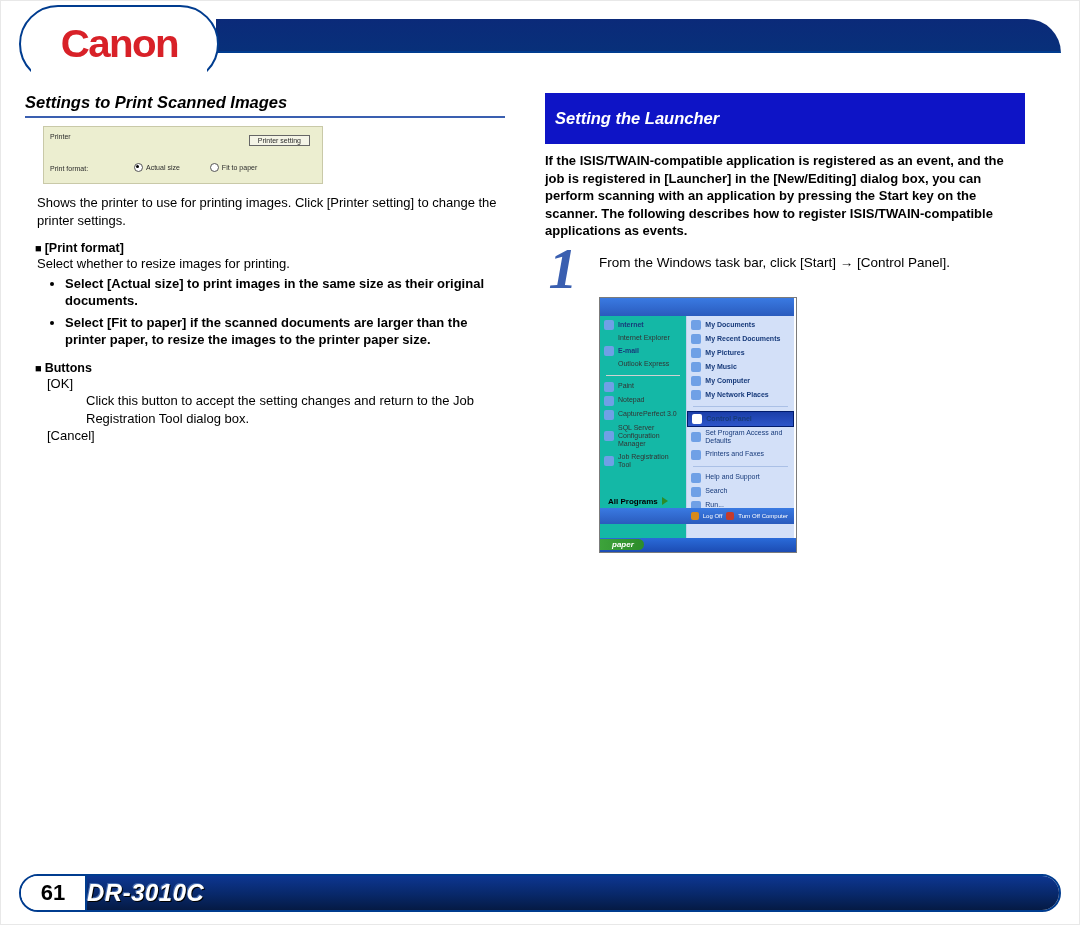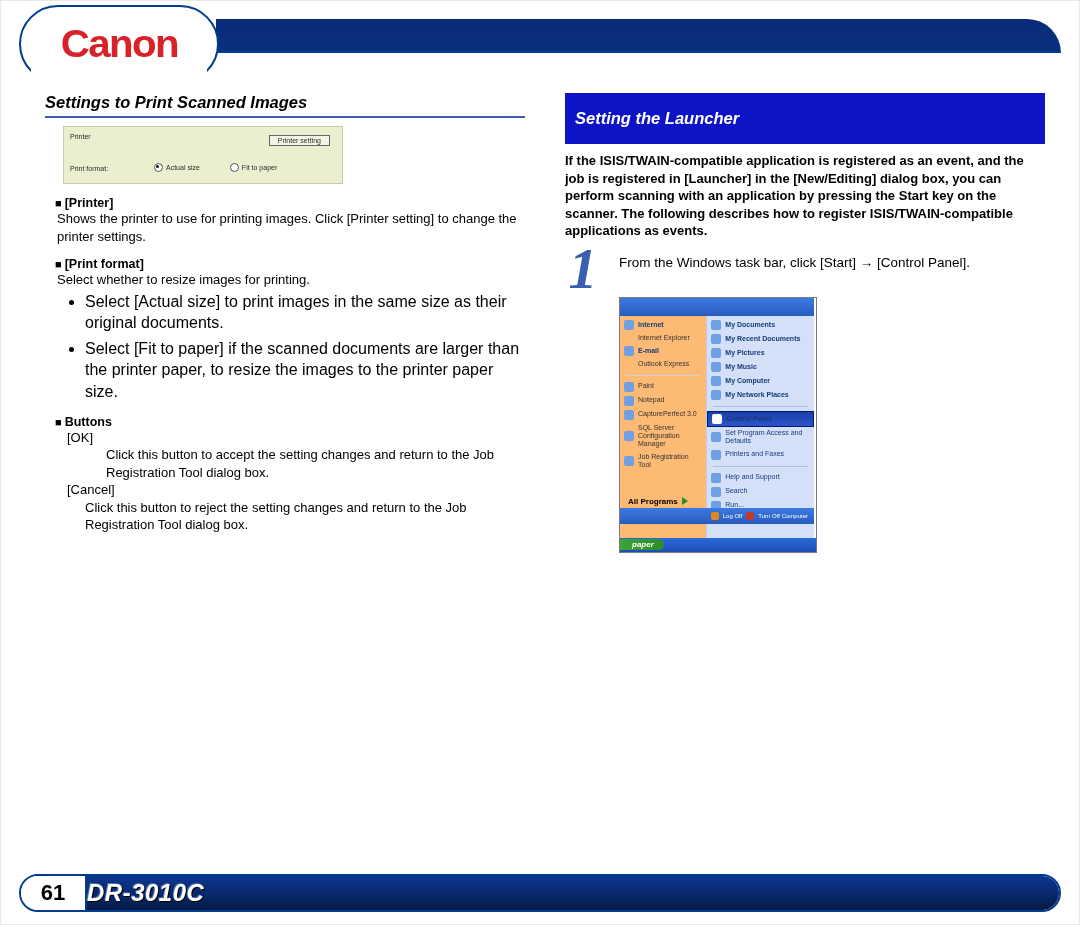--- a/index.html
+++ b/index.html
@@ -71,21 +71,21 @@
     font-size: 38px;
     color: var(--canon-red);
     letter-spacing: -1.5px;
     transform: scaleX(1.06);
   }
 
   
   .content {
     position: absolute;
     top: 92px;
-    left: 44px;
+    left: 24px;
     width: 1000px;
     display: flex;
     gap: 40px;
   }
   .col {
     flex: 1 1 0;
     font-size: 13px;
   }
   .col .section-heading {
     font-style: italic;
@@ -102,21 +102,21 @@
     font-style: italic;
     font-size: 16.5px;
     padding: 16px 10px;
     margin-bottom: 8px;
   }
   .intro-bold { font-weight: bold; font-size: 13px; line-height: 1.35; margin-bottom: 14px; }
   .sub-heading { font-weight: bold; font-size: 12.5px; margin-top: 12px; }
   .sub-heading::before { content: "\25A0\00a0"; font-size: 11px; }
   .body { font-size: 13px; line-height: 1.35; margin-left: 12px; }
   ul.dots { margin: 2px 0 4px 40px; padding: 0; }
-  ul.dots li { margin-bottom: 4px; line-height: 1.35; font-size: 16px; }
+  ul.dots li { margin-bottom: 4px; line-height: 1.35; font-size: 13px; font-weight: bold; }
   .step-row { display: flex; align-items: flex-start; gap: 18px; margin-top: 14px; }
   .step-num {
     font-family: "Times New Roman", Times, serif;
     font-style: italic;
     color: var(--rule-blue);
     font-size: 58px;
     line-height: 0.5;
     font-weight: 600;
     width: 36px;
     text-align: center;
@@ -154,21 +154,21 @@
     height: 240px;
     background: #fff;
     font-size: 7px;
     position: relative;
     display:flex;
   }
   .xp-header{
     position:absolute; left:0; right:0; top:0; height:18px;
     background: linear-gradient(to bottom,#3a7ae2,#2a5bbd);
   }
-  .xp-left{ width:45%; background:#fdba74; padding-top:20px; box-sizing:border-box; border-right:1px solid #bcd0ec;}
+  .xp-left{ width:45%; background:#14b8a6; padding-top:20px; box-sizing:border-box; border-right:1px solid #bcd0ec;}
   .xp-right{ flex:1; background: var(--xp-col-mid); padding-top:20px; box-sizing:border-box;}
   .xp-item{ display:flex; align-items:center; gap:4px; padding:2px 4px; color:#173a7a; font-weight:bold; line-height:1.2;}
   .xp-item.small{ font-weight:normal; color:#333; }
   .xp-item.hl{ background: linear-gradient(to bottom,#1b3ea8,#2c55c9); color:#fff; border:1px solid #001b6b; font-weight:normal;}
   .xp-item .ico{ width:10px;height:10px; background:#6fa0e6; border-radius:2px; flex:0 0 auto;}
   .xp-footer{
     position:absolute; left:0; right:0; bottom:14px; height:16px;
     background: linear-gradient(to bottom,#3a7ae2,#2a5bbd);
     display:flex; justify-content:flex-end; align-items:center; gap:4px; padding:0 6px;
     font-size:6px; color:#fff; box-sizing:border-box;
@@ -253,35 +253,33 @@
             <span class="dot sel"></span>
             <span>Actual size</span>
           </span>
           <span class="radio">
             <span class="dot"></span>
             <span>Fit to paper</span>
           </span>
         </div>
       </div>
 
-      <div class="sub-heading" style="margin-left:10px">[Printer]</div>
       <div class="body">Shows the printer to use for printing images. Click [Printer setting] to change the printer settings.</div>
 
       <div class="sub-heading" style="margin-left:10px">[Print format]</div>
       <div class="body">Select whether to resize images for printing.</div>
       <ul class="dots">
         <li>Select [Actual size] to print images in the same size as their original documents.</li>
         <li>Select [Fit to paper] if the scanned documents are larger than the printer paper, to resize the images to the printer paper size.</li>
       </ul>
 
       <div class="sub-heading" style="margin-left:10px">Buttons</div>
       <div class="body" style="margin-left:22px">[OK]</div>
       <div class="body" style="margin-left:61px">Click this button to accept the setting changes and return to the Job Registration Tool dialog box.</div>
       <div class="body" style="margin-left:22px">[Cancel]</div>
-      <div class="body" style="margin-left:40px">Click this button to reject the setting changes and return to the Job Registration Tool dialog box.</div>
     </div>
 
     <div class="col">
       <div class="banner">Setting the Launcher</div>
       <div class="intro-bold">If the ISIS/TWAIN-compatible application is registered as an event, and the job is registered in [Launcher] in the [New/Editing] dialog box, you can perform scanning with an application by pressing the Start key on the scanner. The following describes how to register ISIS/TWAIN-compatible applications as events.</div>
 
       <div class="step-row">
         <div class="step-num">1</div>
         <div class="step-text">From the Windows task bar, click [Start] → [Control Panel].</div>
       </div>

